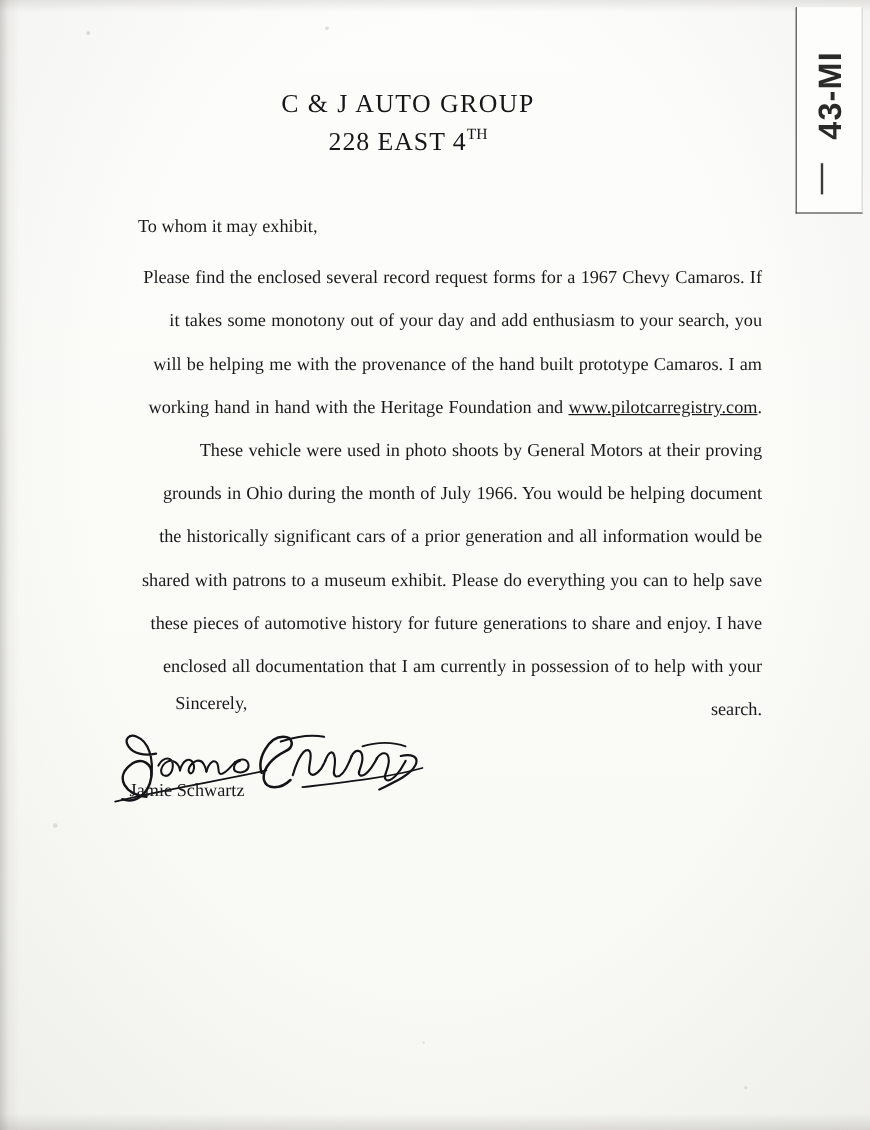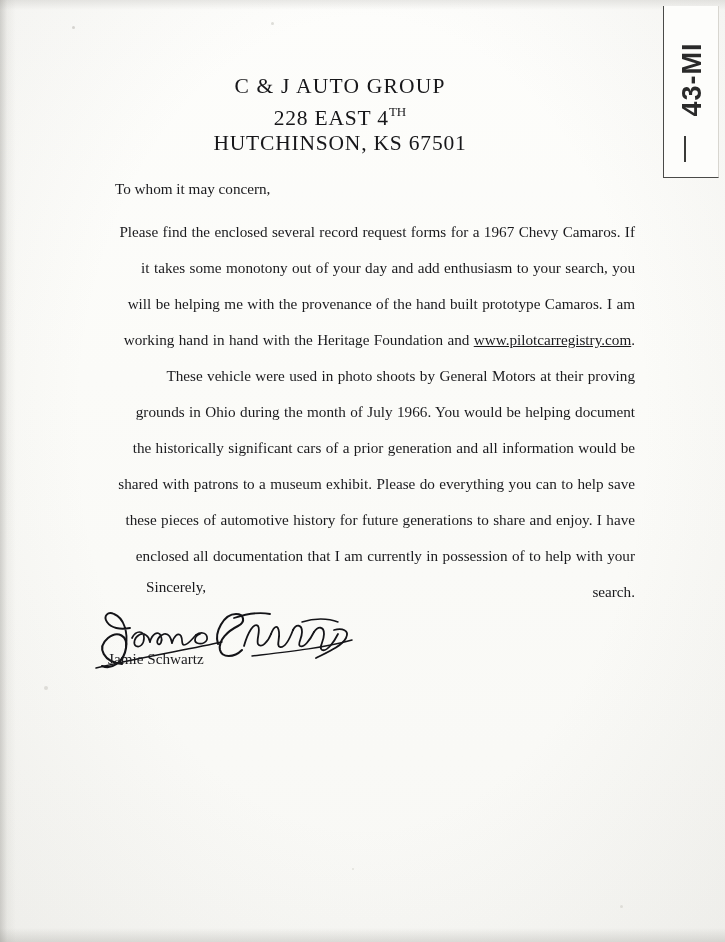--- a/index.html
+++ b/index.html
@@ -192,25 +192,24 @@
   <div class="speck" style="left:352px; top:868px; width:2px; height:2px; opacity:.35;"></div>
 
   <div id="tab-label">
     <div id="tab-label-text">43-MI</div>
     <div id="tab-label-tick"></div>
   </div>
 
   <div id="letterhead">
     <div class="lh-line l1">C &amp; J AUTO GROUP</div>
     <div class="lh-line l2"><span>228 EAST 4</span><span class="sup">TH</span></div>
-    <div class="lh-line l3">HUTCHINSON, KS  67501</div>
   </div>
 
   <div id="letter-body">
-    <p id="salutation">To whom it may concern,</p>
+    <p id="salutation">To whom it may exhibit,</p>
     <p id="body-paragraph"><span>Please find the enclosed several record request forms for a 1967 Chevy Camaros.  If it takes some monotony out of your day and add enthusiasm to your search, you will be helping me with the provenance of the hand built prototype Camaros.  I am working hand in hand with the Heritage Foundation and </span><span class="link">www.pilotcarregistry.com</span><span>.  These vehicle were used in photo shoots by General Motors at their proving grounds in Ohio during the month of July 1966.  You would be helping document the historically significant cars of a prior generation and all information would be shared with patrons to a museum exhibit.  Please do everything you can to help save these pieces of automotive history for future generations to share and enjoy.  I have enclosed all documentation that I am currently in possession of to help with your search.</span></p>
   </div>
 
   <div id="closing">Sincerely,</div>
 
   <svg id="signature" viewBox="0 0 290 80" xmlns="http://www.w3.org/2000/svg" aria-label="signature">
     <g fill="none" stroke="#141418" stroke-linecap="round" stroke-linejoin="round">
 
       <path d="M56 72 C 38 70, 30 56, 42 46 C 52 38, 62 44, 60 56 C 58 70, 46 78, 36 74" stroke-width="2.1"></path>
       <path d="M60 54 C 62 40, 58 26, 48 22 C 42 19, 37 24, 41 30 C 45 36, 54 38, 64 36" stroke-width="1.9"></path>

